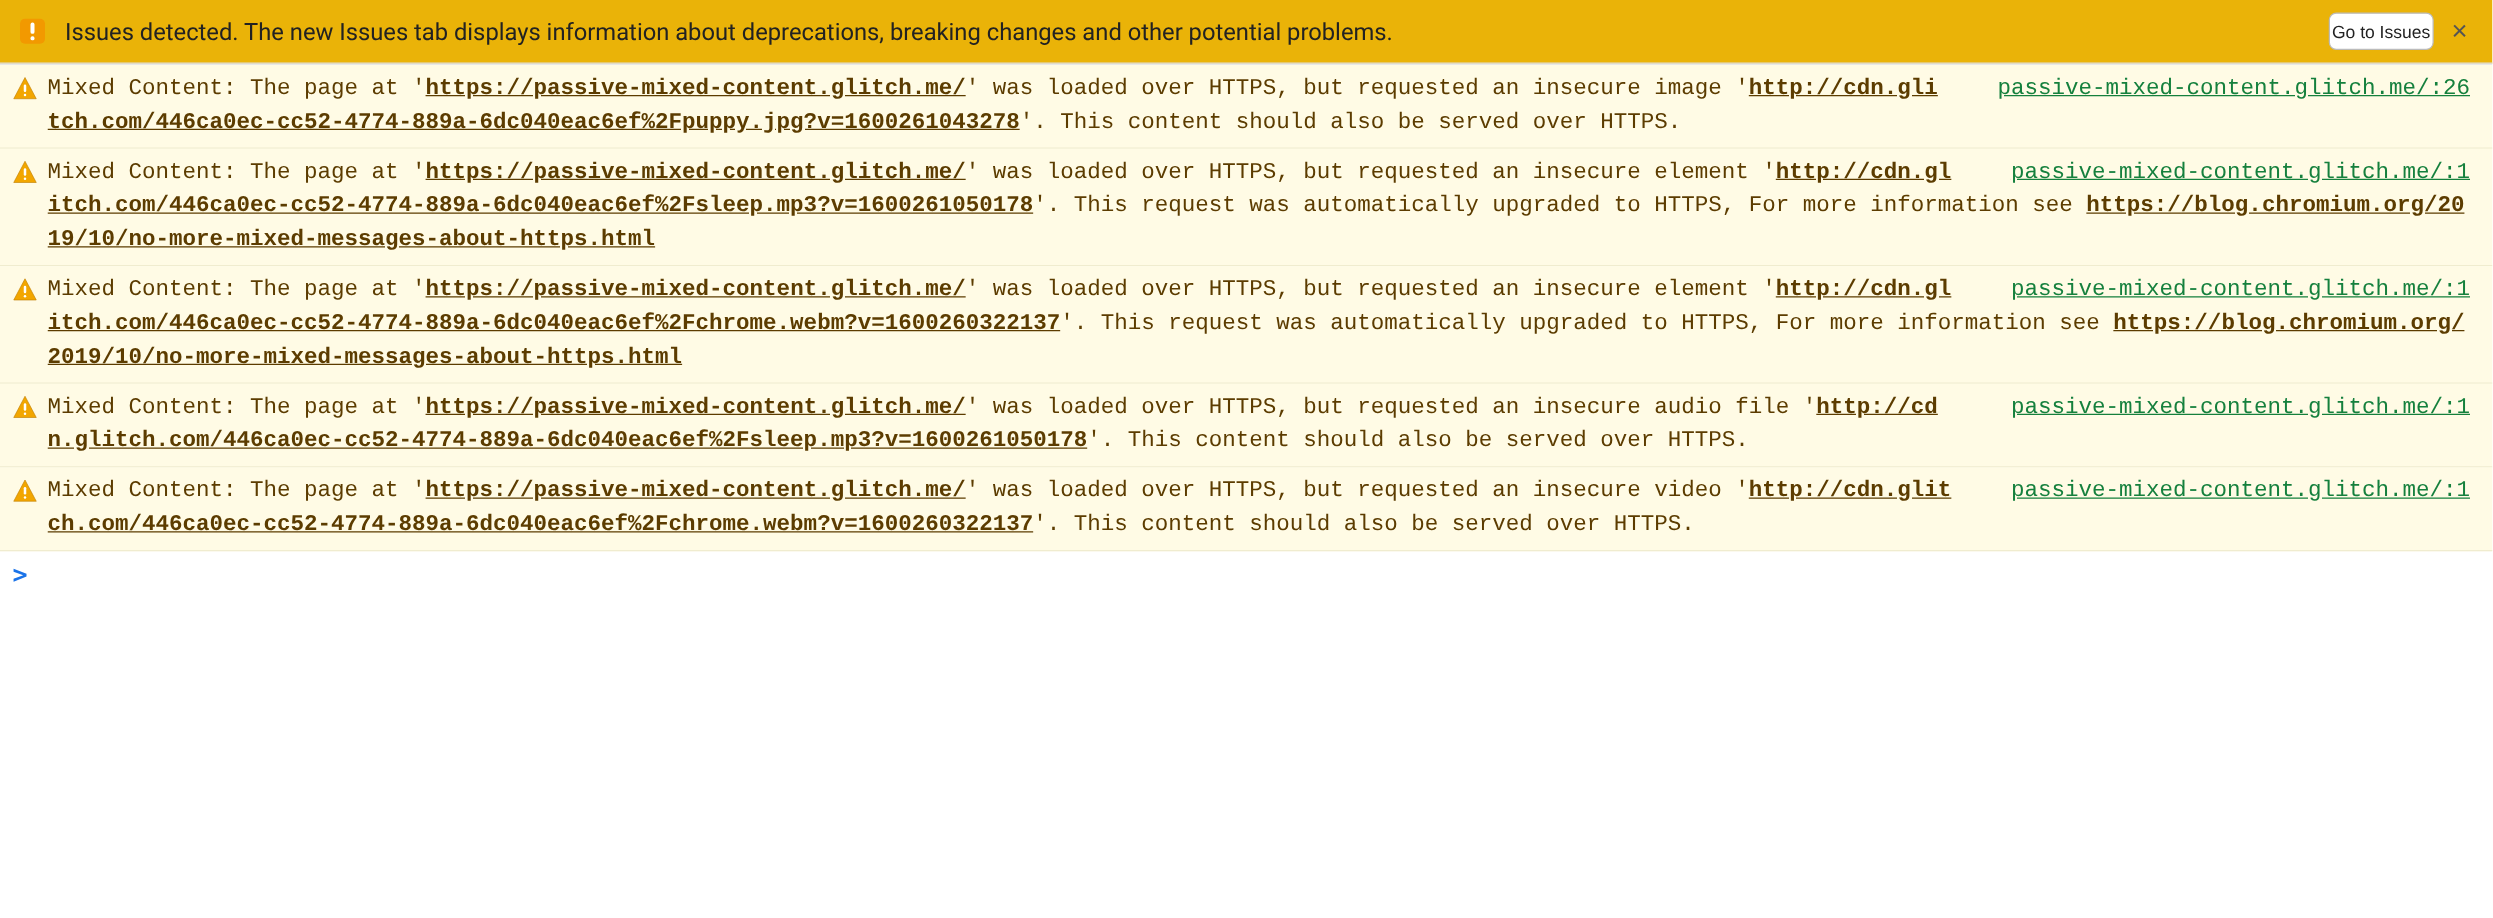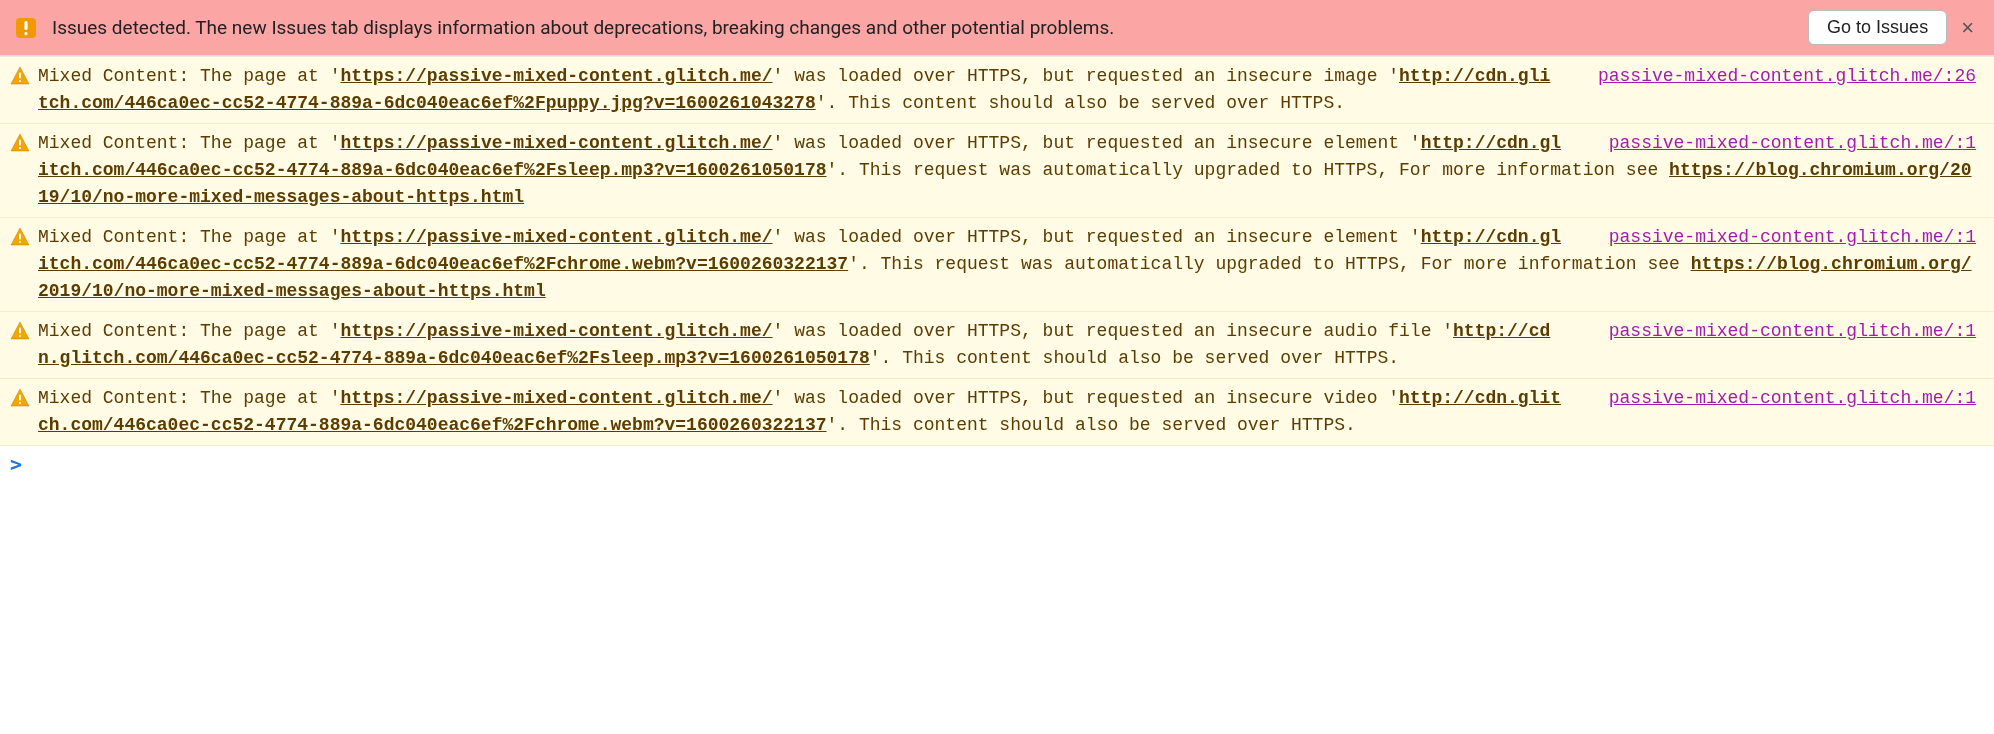--- a/index.html
+++ b/index.html
@@ -8,38 +8,38 @@
     font-size: 17px;
     background: #fff;
     color: #303030;
     width: 1994px;
   }
   .issues-bar {
     display: flex;
     align-items: center;
     padding: 10px 14px;
     border-bottom: 1px solid #ddd;
-    background: #fca5a5;
+    background: #eab308;
   }
   .issues-bar .icon {
     width: 24px; height: 24px;
     margin-right: 14px;
     flex-shrink: 0;
   }
   .issues-bar .msg {
     flex: 1;
     color: #222;
     font-size: 19px;
   }
   .go-to-issues-btn {
     background: #fff;
     border: 1px solid #bbb;
     border-radius: 6px;
-    padding: 6px 18px;
-    font-size: 18px;
+    padding: 6px 2px;
+    font-size: 14px;
     color: #222;
     cursor: pointer;
     margin-right: 8px;
   }
   .close-btn {
     background: none;
     border: none;
     font-size: 22px;
     color: #555;
     cursor: pointer;
@@ -71,21 +71,21 @@
     white-space: pre-wrap;
     word-break: break-all;
     overflow: hidden;
     padding-right: 8px;
   }
   .srclink-float {
     float: right;
     font-family: Consolas, "Courier New", monospace;
     font-size: 18px;
     line-height: 27px;
-    color: #a21caf;
+    color: #15803d;
     text-decoration: underline;
     cursor: pointer;
     padding-left: 40px;
   }
   .ul { text-decoration: underline; cursor: pointer; font-weight: bold; }
 
   .prompt-row {
     padding: 6px 10px;
   }
   .prompt-chevron {

